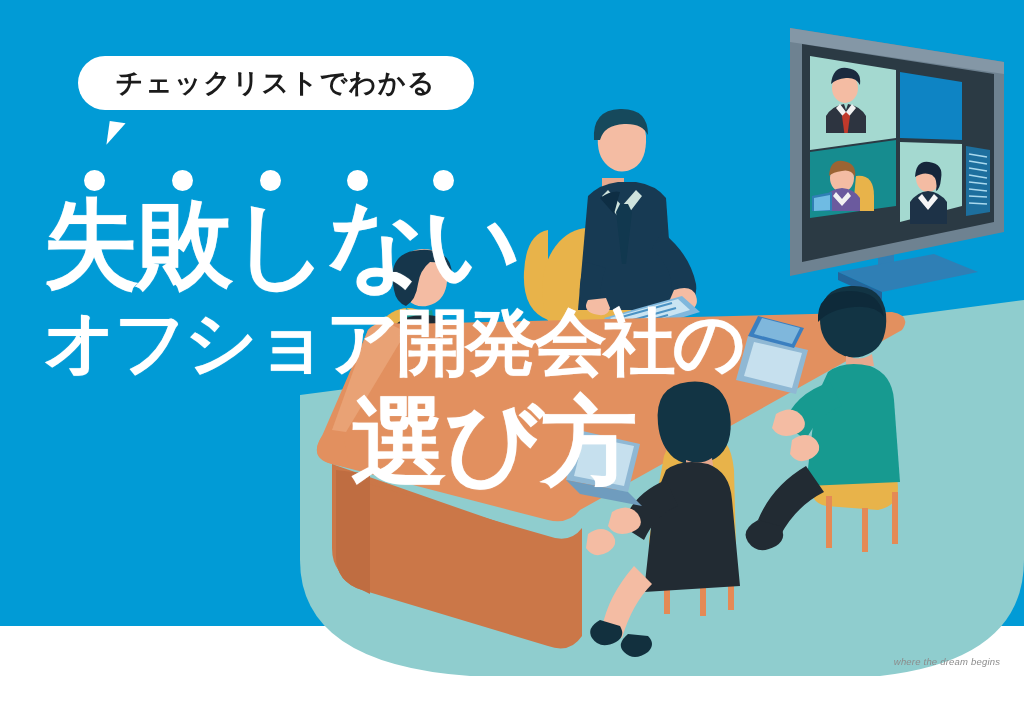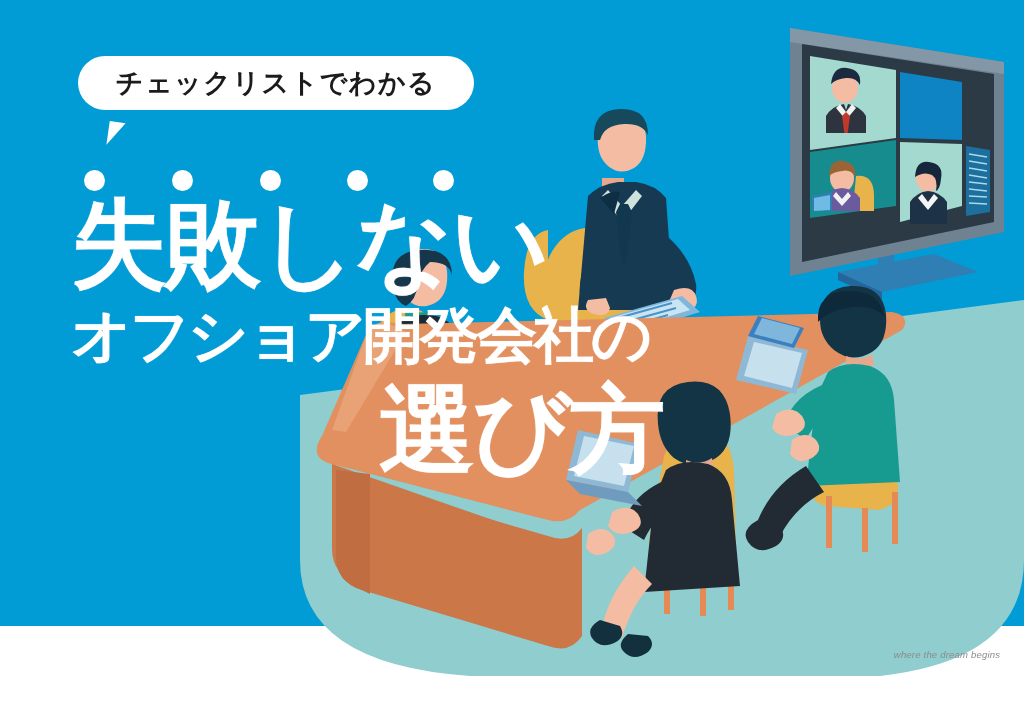--- a/index.html
+++ b/index.html
@@ -74,32 +74,32 @@
     position: absolute;
     top: 0;
     width: 21px; height: 21px;
     border-radius: 50%;
     background: #ffffff;
   }
 
   
   .headline {
     position: absolute;
-    left: 71px; top: 196px;
+    left: 43px; top: 196px;
     width: 900px;
   }
   .hl-line {
     color: #ffffff;
     font-weight: 900;
     line-height: 1.0;
     white-space: nowrap;
     text-shadow: 0 0 1px rgba(255,255,255,0.6);
   }
   .hl-1 { font-size: 96px; letter-spacing: -2px; margin-bottom: 14px; }
-  .hl-2 { font-size: 60px; letter-spacing: -3px; margin-bottom: 16px; }
+  .hl-2 { font-size: 72px; letter-spacing: -3px; margin-bottom: 16px; }
   .hl-3 { font-size: 96px; letter-spacing: -2px; text-align: center; }
 
   
   .logo {
     position: absolute;
     left: 888px; top: 648px;
     width: 118px; height: 58px;
     text-align: center;
   }
   .logo-mark {
@@ -118,21 +118,21 @@
   .logo-reg {
     font-size: 9px;
     color: #8C8C8C;
     vertical-align: super;
   }
   .logo-tag {
     font-size: 9.5px;
     font-style: italic;
     color: #8C8C8C;
     letter-spacing: 0.2px;
-    margin-top: 1px;
+    margin-top: 8px;
     white-space: nowrap;
   }
 </style>
 </head>
 <body>
 
 <div id="root">
 
   <div class="blue-band"></div>
   <div class="white-base"></div>

